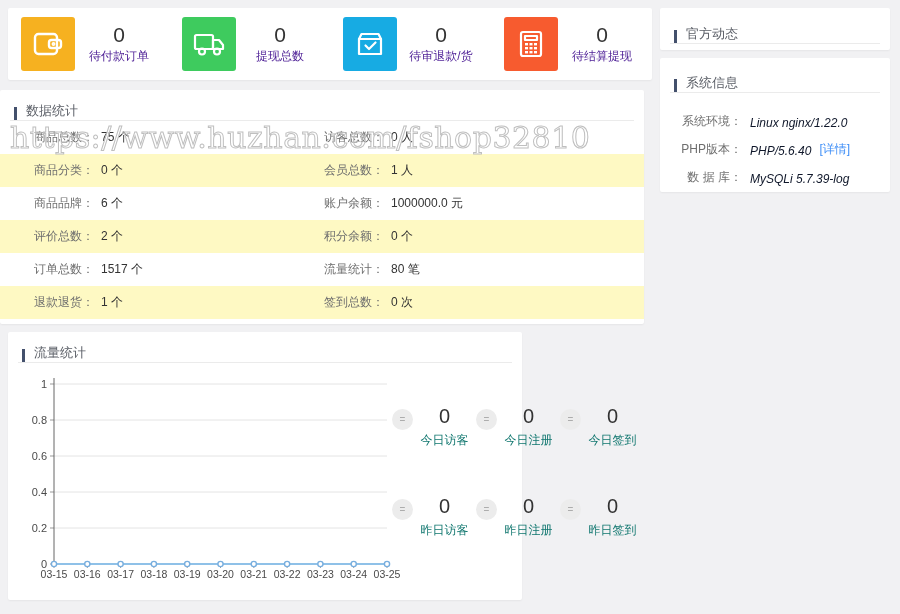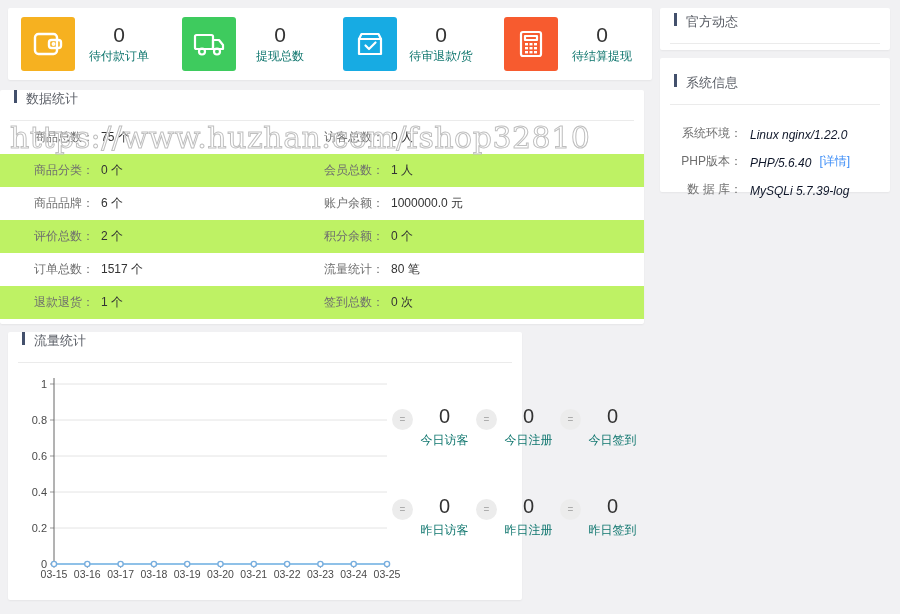--- a/index.html
+++ b/index.html
@@ -12,32 +12,32 @@
   }
   .card { position:absolute; background:#fff; box-shadow:0 1px 2px rgba(0,0,0,0.05); border-radius:2px; }
 
   
   #summary-card { left:8px; top:8px; width:644px; height:72px; display:flex; align-items:center; }
   .sum-item { flex:1; display:flex; align-items:center; height:100%; }
   .sum-icon { width:54px; height:54px; border-radius:3px; margin-left:13px; flex:0 0 54px;
               display:flex; align-items:center; justify-content:center; }
   .sum-text { flex:1; text-align:center; padding-right:6px; }
   .sum-value { font-size:21px; color:#333; line-height:24px; }
-  .sum-label { font-size:12px; color:#0f766e; margin-top:1px; }
-
-  
-  .card-title { display:flex; align-items:flex-start; height:30px; padding-left:14px; }
+  .sum-label { font-size:12px; color:#4c1d95; margin-top:1px; }
+
+  
+  .card-title { display:flex; align-items:flex-end; height:30px; padding-left:14px; }
   .title-marker { width:3px; height:13px; background:#43506c; margin-right:9px; }
   .title-text { font-size:13px; color:#5a5e66; }
   .card-divider { border-bottom:1px solid #ebebeb; margin:0 10px; }
 
   
   #stats-card { left:0; top:90px; width:644px; height:234px; }
   .stat-row6 { height:33px; display:flex; align-items:center; font-size:12px; }
-  .stat-row6.striped { background:#bef264; }
+  .stat-row6.striped { background:#fef9c3; }
   .cell { width:50%; display:flex; }
   .cell-l { padding-left:34px; }
   .cell-r { padding-left:2px; }
   .row-label { color:#6e6e6e; }
   .row-value { color:#333; margin-left:7px; }
 
   
   #watermark {
     position:absolute; left:10px; top:120px; z-index:6;
     font-family:"DejaVu Serif","Liberation Serif",serif;
@@ -55,21 +55,21 @@
   .t-row { display:flex; margin-bottom:45px; }
   .t-stat { display:flex; width:84px; align-items:flex-start; }
   .t-circle { width:21px; height:21px; border-radius:50%; background:#ececec; color:#adadad;
               font-size:10px; display:flex; align-items:center; justify-content:center; margin-top:5px; flex:0 0 21px; }
   .t-col { flex:1; text-align:center; }
   .t-value { font-size:20px; color:#333; line-height:24px; }
   .t-label { font-size:12px; color:#0f766e; margin-top:4px; white-space:nowrap; }
 
   
   #news-card { left:660px; top:8px; width:230px; height:42px; padding-top:5px; }
-  #sysinfo-card { left:660px; top:58px; width:230px; height:134px; padding-top:16px; }
+  #sysinfo-card { left:660px; top:58px; width:230px; height:134px; padding-top:4px; }
   .si-rows { margin-top:9px; }
   .si-row { height:28px; display:flex; align-items:flex-end; font-size:12px; }
   .si-label { width:82px; text-align:right; color:#6e6e6e; }
   .si-value { margin-left:8px; color:#0f172a;font-style:italic; }
   .si-link { margin-left:8px; color:#3e8ef7; cursor:pointer; text-decoration:none; }
 </style>
 </head>
 <body>
 
 <div class="card" id="summary-card">

